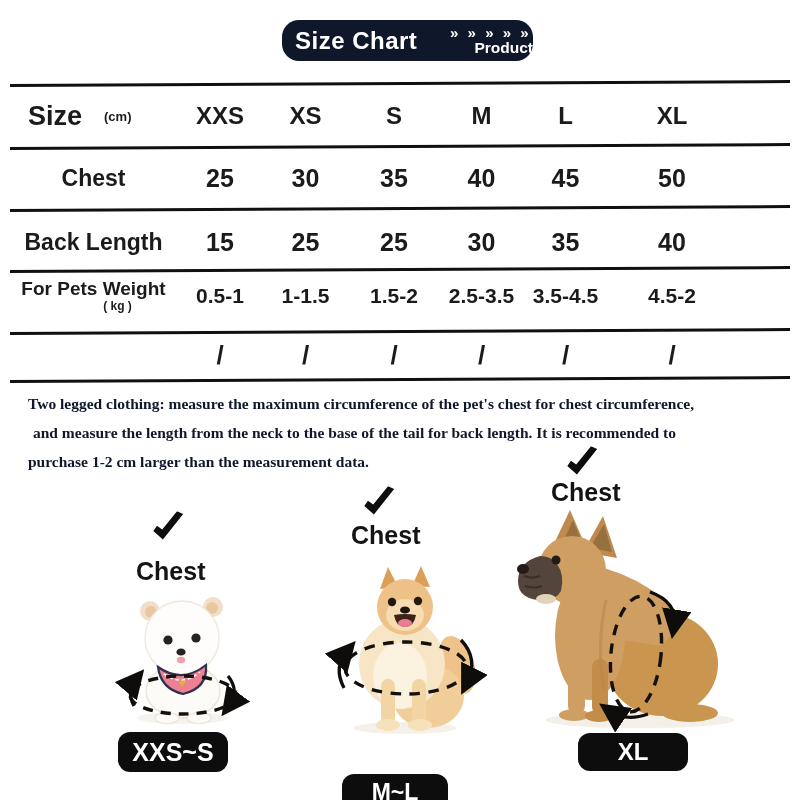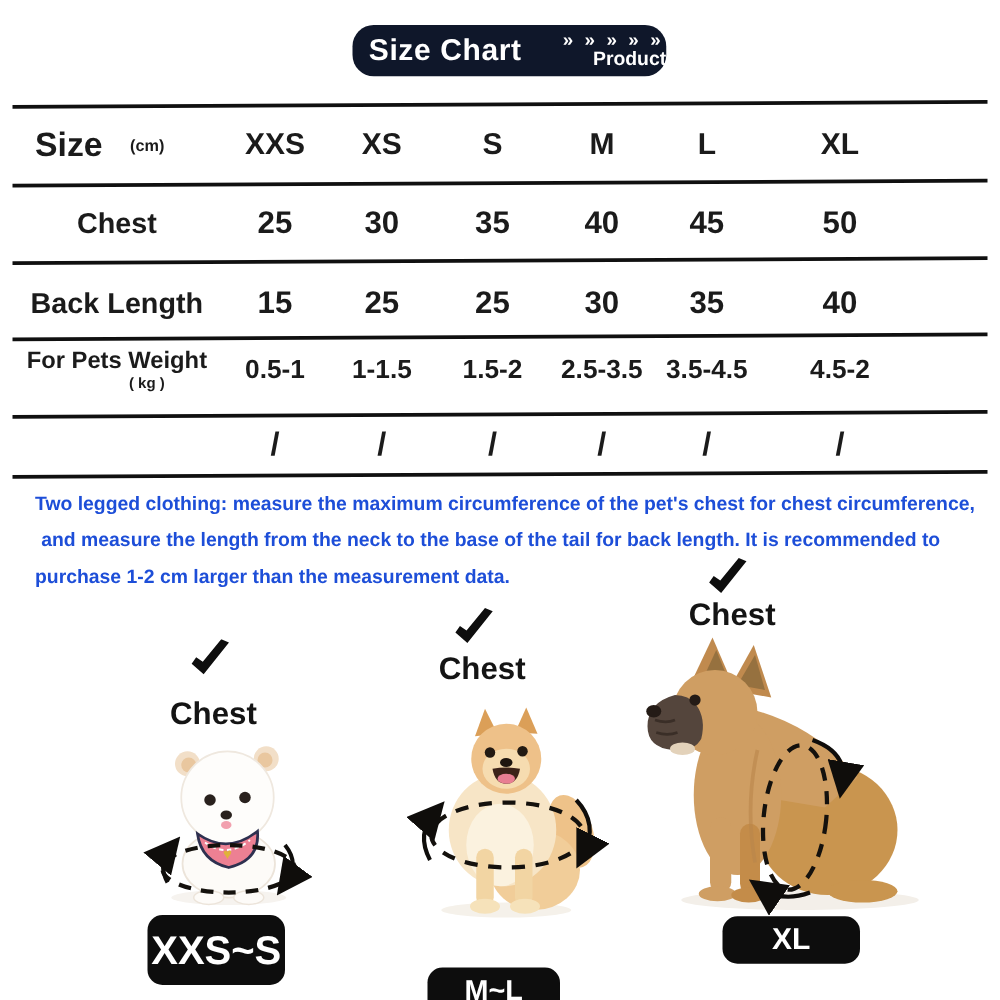--- a/index.html
+++ b/index.html
@@ -31,32 +31,32 @@
   .col-head { font-size:24px; font-weight:800; }
   .row-label { font-size:23px; font-weight:900; }
   .cell-val { font-size:25px; font-weight:700; }
   .weight-label-main { font-size:19px; font-weight:900; line-height:20px; }
   .weight-label-unit { font-size:12px; font-weight:900; padding-left:48px; }
   .weight-val { font-size:21px; font-weight:800; }
   .slash-val { font-size:26px; font-weight:700; }
 
   
   .instructions { position:absolute; left:28px; top:389px; width:760px;
-    font-size:15.5px; font-weight:700; color:#1d4ed8; line-height:29px; }
+    font-size:15.5px; font-weight:700; color:#0f172a; line-height:29px;font-family:Liberation Serif, serif; }
   .instr-line2 { padding-left:5px; }
   .measure-note { position:absolute; left:18px; top:480px; width:370px;
     font-size:15.5px; font-weight:700; color:#e8534e; line-height:33px; }
 
   
   .check-icon { position:absolute; }
   .chest-label { position:absolute; font-size:25px; font-weight:900; color:#141414; }
   .dog-svg { position:absolute; overflow:visible; }
   .size-badge { position:absolute; background:#0d0d0d; color:#fff; border-radius:12px;
     display:flex; align-items:center; justify-content:center; font-weight:700; }
-  .badge-1 { left:118px; top:732px; width:110px; height:56px; font-size:32px; }
+  .badge-1 { left:118px; top:732px; width:110px; height:40px; font-size:25px; }
   .badge-2 { left:342px; top:733px; width:106px; height:37px; font-size:23px;margin-top:41px; }
   .badge-3 { left:578px; top:733px; width:110px; height:38px; font-size:24px; }
 </style>
 </head>
 <body>
 
 <div class="page">
 
   <div class="header-badge">
     <span class="header-title">Size Chart</span>

